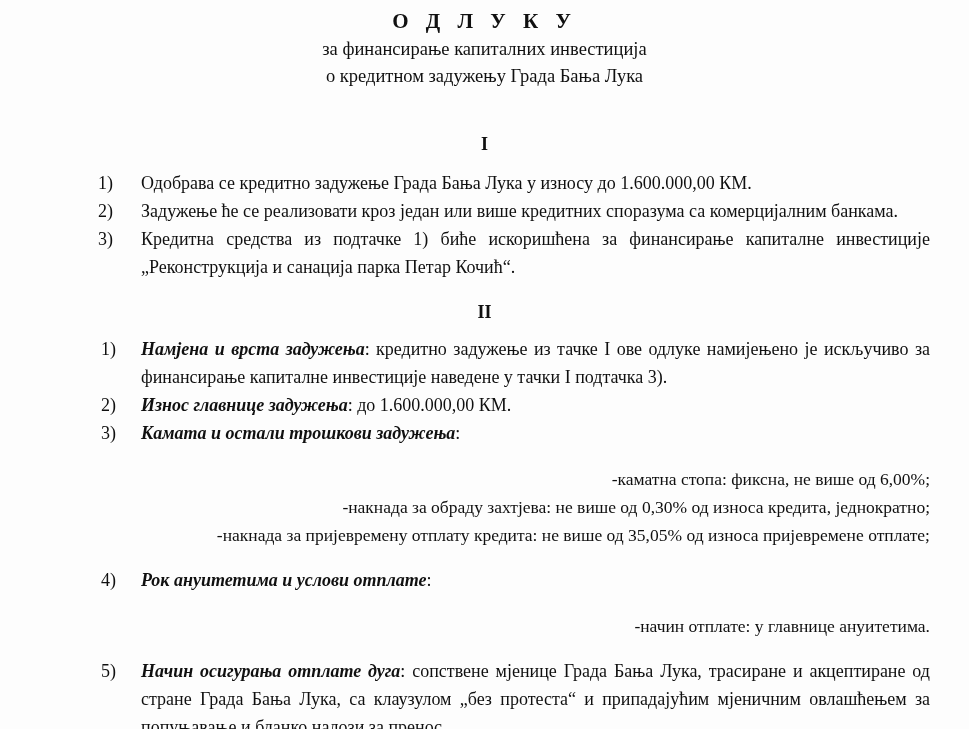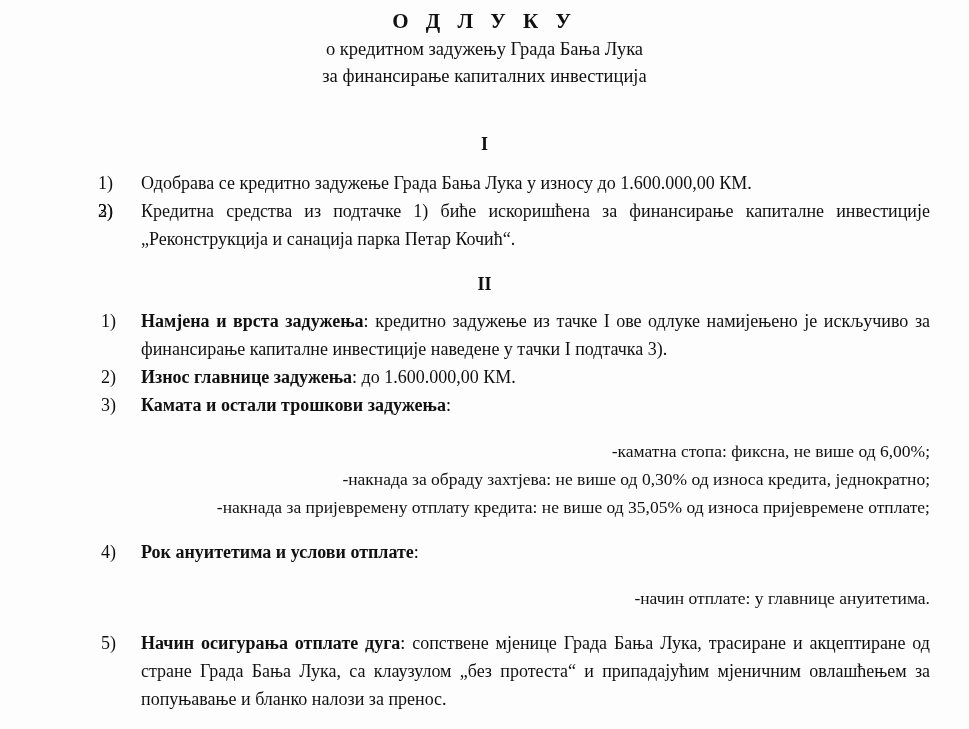--- a/index.html
+++ b/index.html
@@ -67,21 +67,21 @@
     margin: 0;
   }
   .marker {
     position: absolute;
     left: 0;
     top: 0;
     width: 34px;
     text-align: left;
     font-size: 18px;
   }
-  .lbl { font-weight: bold; }
+  .lbl { font-weight: bold; font-style: italic; }
 
   
   .list-1 {
     margin-top: 12px;
     margin-left: 98px;
     margin-right: 39px;
   }
   
   .list-2 {
     margin-top: 10px;
@@ -107,33 +107,34 @@
   .gap-after  { margin-bottom: 16px; }
   .item-gap   { margin-top: 17px; }
 </style>
 </head>
 <body>
 
 <div class="page">
 
   <div class="title-block">
     <div class="doc-title">О Д Л У К У</div>
+    <div class="doc-subtitle">за финансирање капиталних инвестиција</div>
     <div class="doc-subtitle">о кредитном задужењу Града Бања Лука</div>
-    <div class="doc-subtitle">за финансирање капиталних инвестиција</div>
   </div>
 
   <div class="section-heading heading-1">I</div>
 
   <ul class="list list-1">
     <li class="list-item">
       <span class="marker">1)</span>
       <span>Одобрава се кредитно задужење Града Бања Лука у износу до 1.600.000,00 КМ.</span>
     </li>
     <li class="list-item">
       <span class="marker">2)</span>
+      <span>Задужење ће се реализовати кроз један или више кредитних споразума са комерцијалним банкама.</span>
     </li>
     <li class="list-item">
       <span class="marker">3)</span>
       <span>Кредитна средства из подтачке 1) биће искоришћена за финансирање капиталне инвестиције „Реконструкција и санација парка Петар Кочић“.</span>
     </li>
   </ul>
 
   <div class="section-heading heading-2">II</div>
 
   <ul class="list list-2">

